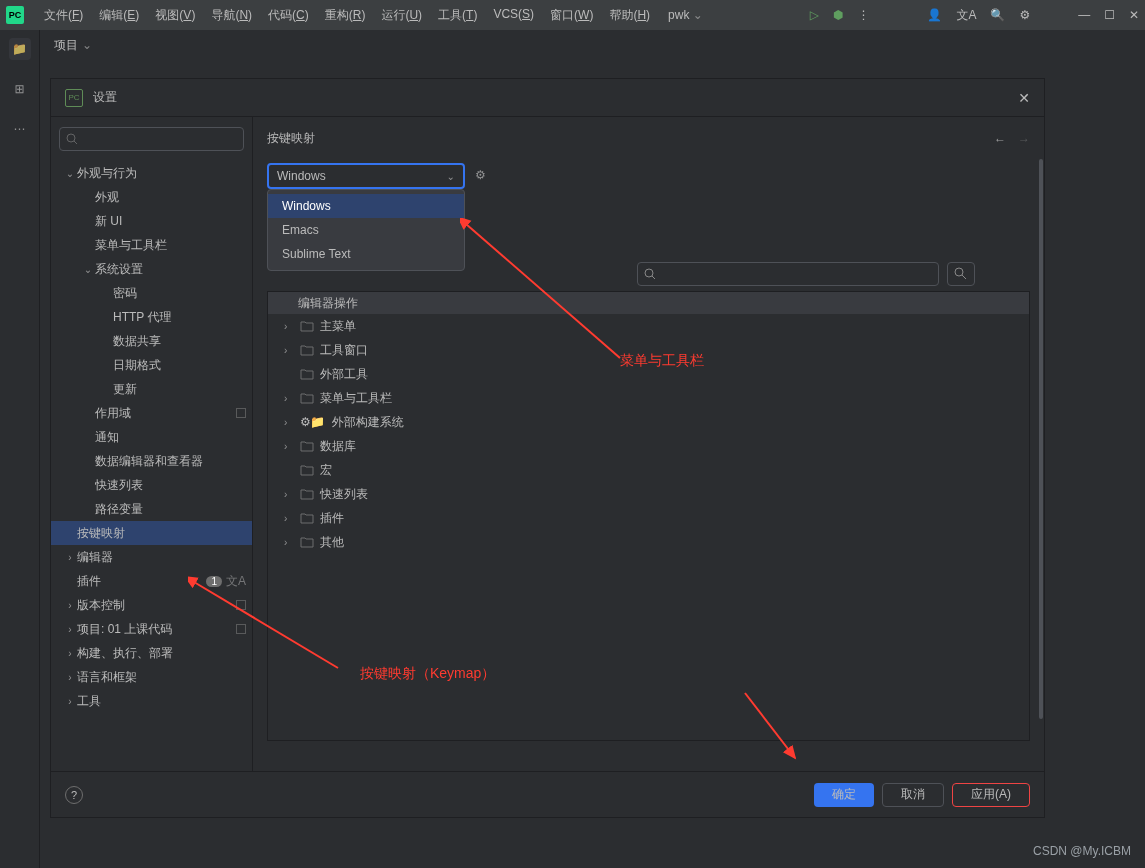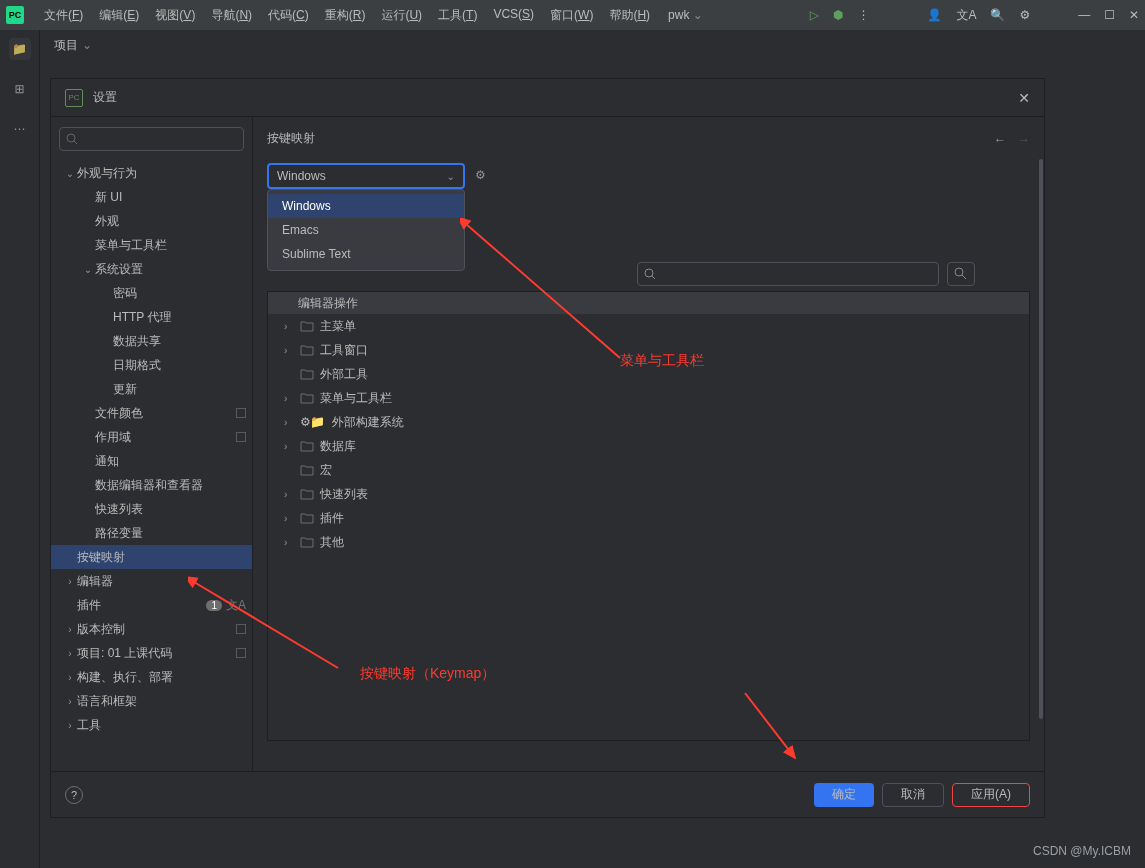--- a/index.html
+++ b/index.html
@@ -118,24 +118,24 @@
             <line x1="8" y1="8" x2="11" y2="11" stroke="#888"></line>
           </svg>
         <input style="background: none; border: none; outline: none; flex: 1 1 0%; color: rgb(187, 187, 187);">
       </div>
       <div class="tree" id="sidebar-tree">
           <div class="tree-row" style="padding-left: 12px;">
             <span class="chev">⌄</span>
             <span class="lbl">外观与行为</span>
           </div>
           <div class="tree-row" style="padding-left: 44px;">
+            <span class="lbl">外观</span>
+          </div>
+          <div class="tree-row" style="padding-left: 44px;">
             <span class="lbl">新 UI</span>
-          </div>
-          <div class="tree-row" style="padding-left: 44px;">
-            <span class="lbl">外观</span>
           </div>
           <div class="tree-row" style="padding-left: 44px;">
             <span class="lbl">菜单与工具栏</span>
           </div>
           <div class="tree-row" style="padding-left: 30px;">
             <span class="chev">⌄</span>
             <span class="lbl">系统设置</span>
           </div>
           <div class="tree-row" style="padding-left: 62px;">
             <span class="lbl">密码</span>
@@ -144,24 +144,20 @@
             <span class="lbl">HTTP 代理</span>
           </div>
           <div class="tree-row" style="padding-left: 62px;">
             <span class="lbl">数据共享</span>
           </div>
           <div class="tree-row" style="padding-left: 62px;">
             <span class="lbl">日期格式</span>
           </div>
           <div class="tree-row" style="padding-left: 62px;">
             <span class="lbl">更新</span>
-          </div>
-          <div class="tree-row" style="padding-left: 44px;">
-            <span class="lbl">文件颜色</span>
-            <span class="sq"></span>
           </div>
           <div class="tree-row" style="padding-left: 44px;">
             <span class="lbl">作用域</span>
             <span class="sq"></span>
           </div>
           <div class="tree-row" style="padding-left: 44px;">
             <span class="lbl">通知</span>
           </div>
           <div class="tree-row" style="padding-left: 44px;">
             <span class="lbl">数据编辑器和查看器</span>

